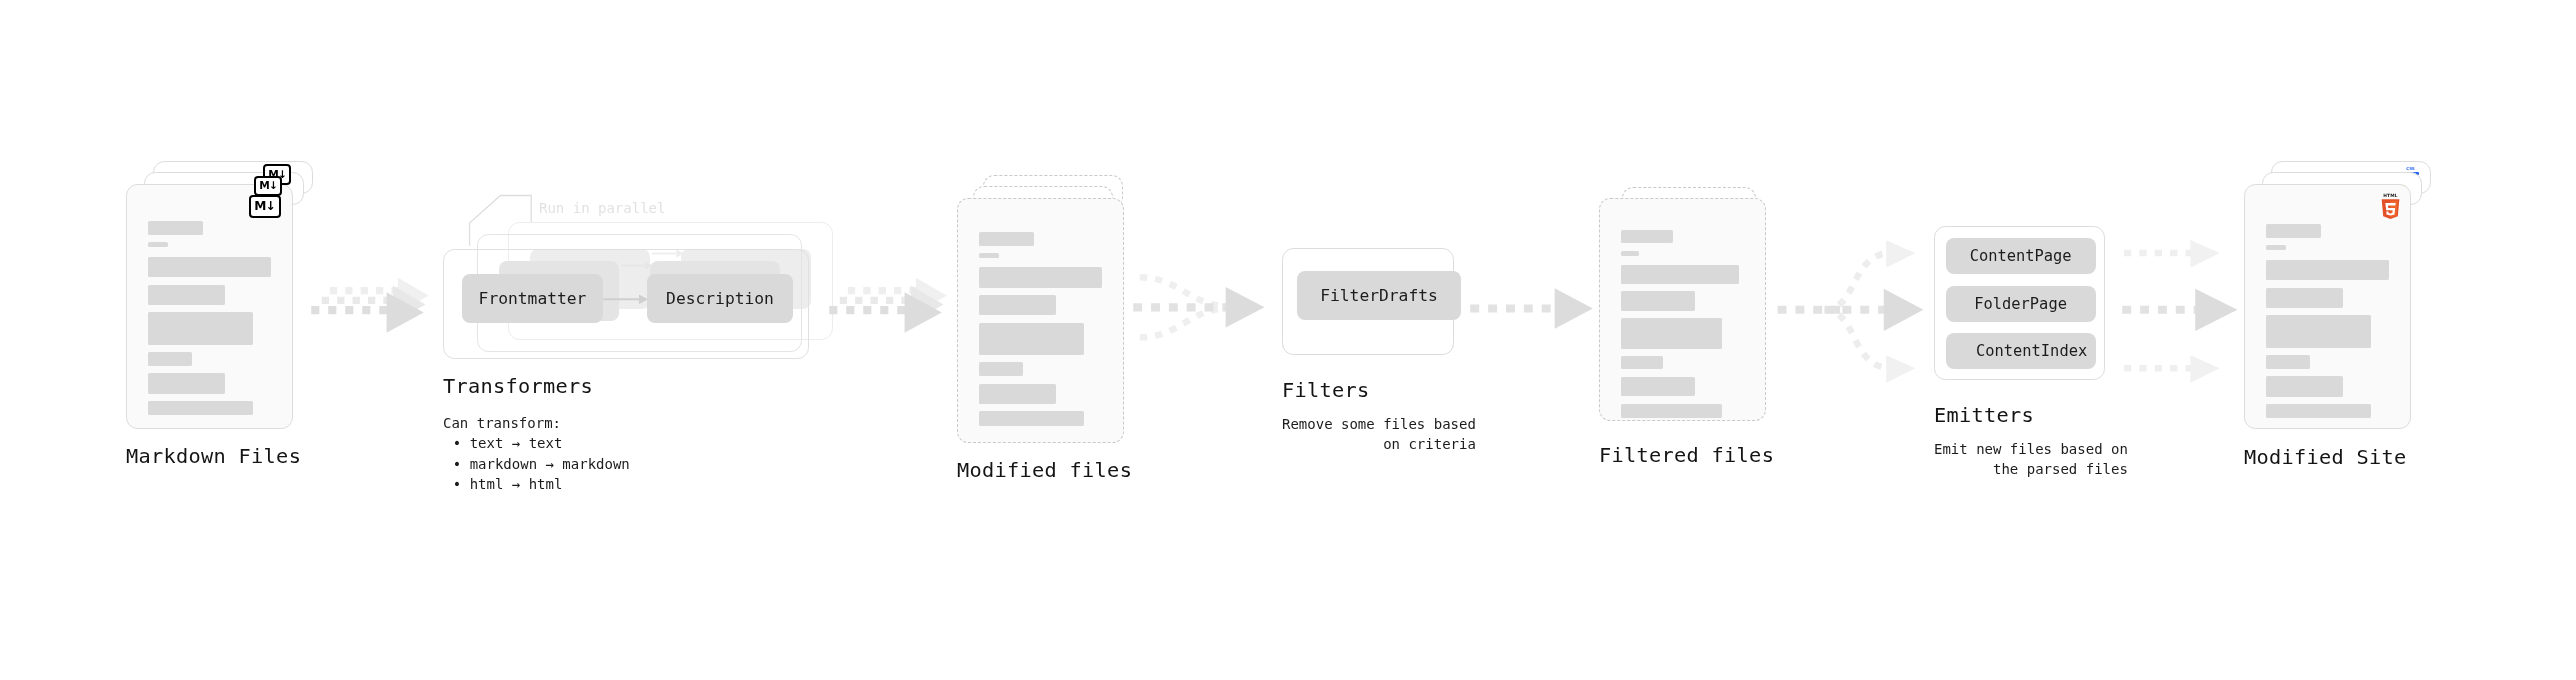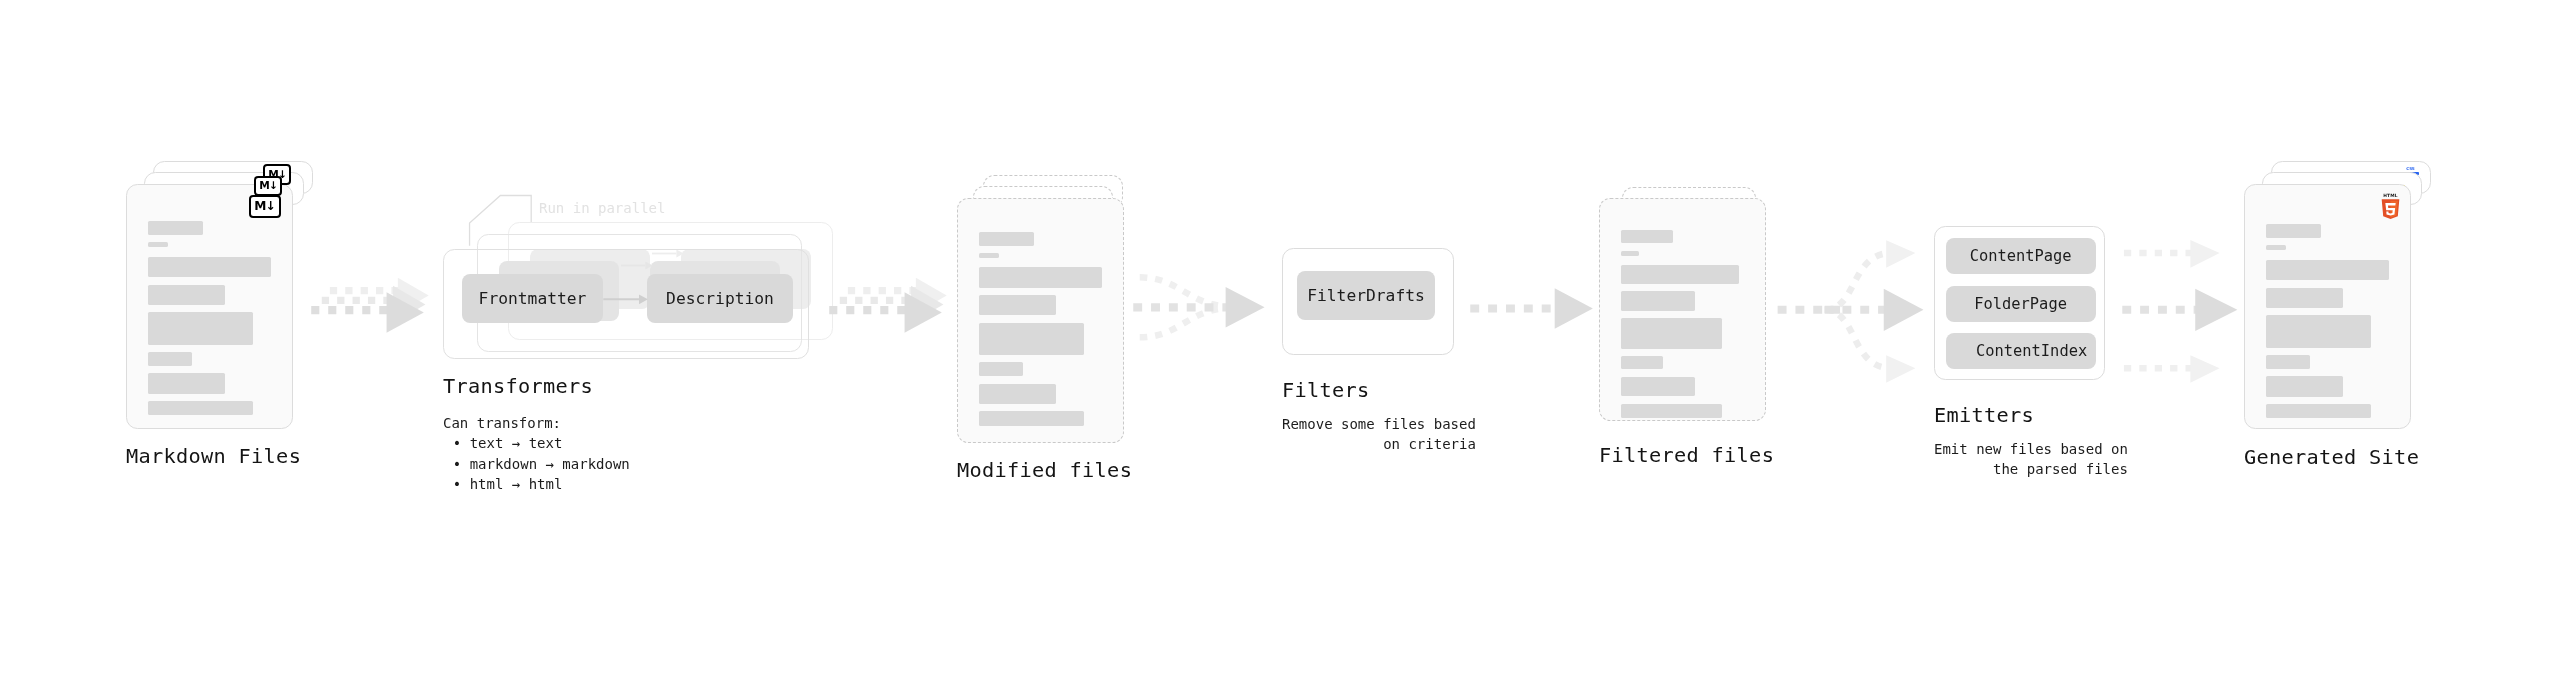--- a/index.html
+++ b/index.html
@@ -230,21 +230,21 @@
         <path d="M12 16 C60 16, 70 48, 118 52" stroke="#efefef" stroke-width="8" stroke-dasharray="9 10"></path>
         <path d="M12 90 C60 90, 70 58, 118 54" stroke="#efefef" stroke-width="8" stroke-dasharray="9 10"></path>
         <line x1="4" y1="53" x2="122" y2="53" stroke="#e2e2e2" stroke-width="10" stroke-dasharray="11 11"></line>
       </g>
       <polygon points="118,28 166,53 118,78" fill="#dcdcdc"></polygon>
     </svg>
   </div>
 
   <div class="node" style="left:1282px;top:248px;">
     <div class="gbox" style="left:0px;top:0px;width:172px;height:107px;">
-      <div class="pill" style="left:14px;top:22px;width:138px;height:49px;">FilterDrafts</div>
+      <div class="pill" style="left:14px;top:22px;width:164px;height:49px;">FilterDrafts</div>
     </div>
     <div class="title" style="left:0px;top:130px;">Filters</div>
     <div class="sub" style="left:0px;top:167px;">Remove some files based
 on criteria</div>
   </div>
 
   <div class="node" style="left:1467px;top:280px;">
     <svg width="134" height="57" viewBox="0 0 165 70">
       <line x1="4" y1="35" x2="112" y2="35" stroke="#e2e2e2" stroke-width="10" stroke-dasharray="11 11"></line>
       <polygon points="108,10 155,35 108,60" fill="#dcdcdc"></polygon>
@@ -334,17 +334,17 @@
           <div class="bar" style="width:19.5px;height:4.9px;margin-bottom:9.8px;"></div>
           <div class="bar" style="width:100%;height:20.3px;"></div>
           <div class="bar" style="width:63%;height:20.3px;"></div>
           <div class="bar" style="width:85%;height:32.5px;"></div>
           <div class="bar" style="width:36%;height:14px;"></div>
           <div class="bar" style="width:63%;height:20.3px;"></div>
           <div class="bar" style="width:85%;height:14.6px;"></div>
         </div>
       </div>
     </div>
-    <div class="title" style="left:0px;top:284px;">Generated Site</div>
+    <div class="title" style="left:0px;top:284px;">Modified Site</div>
   </div>
 
 </div>
 
 
 </body></html>

